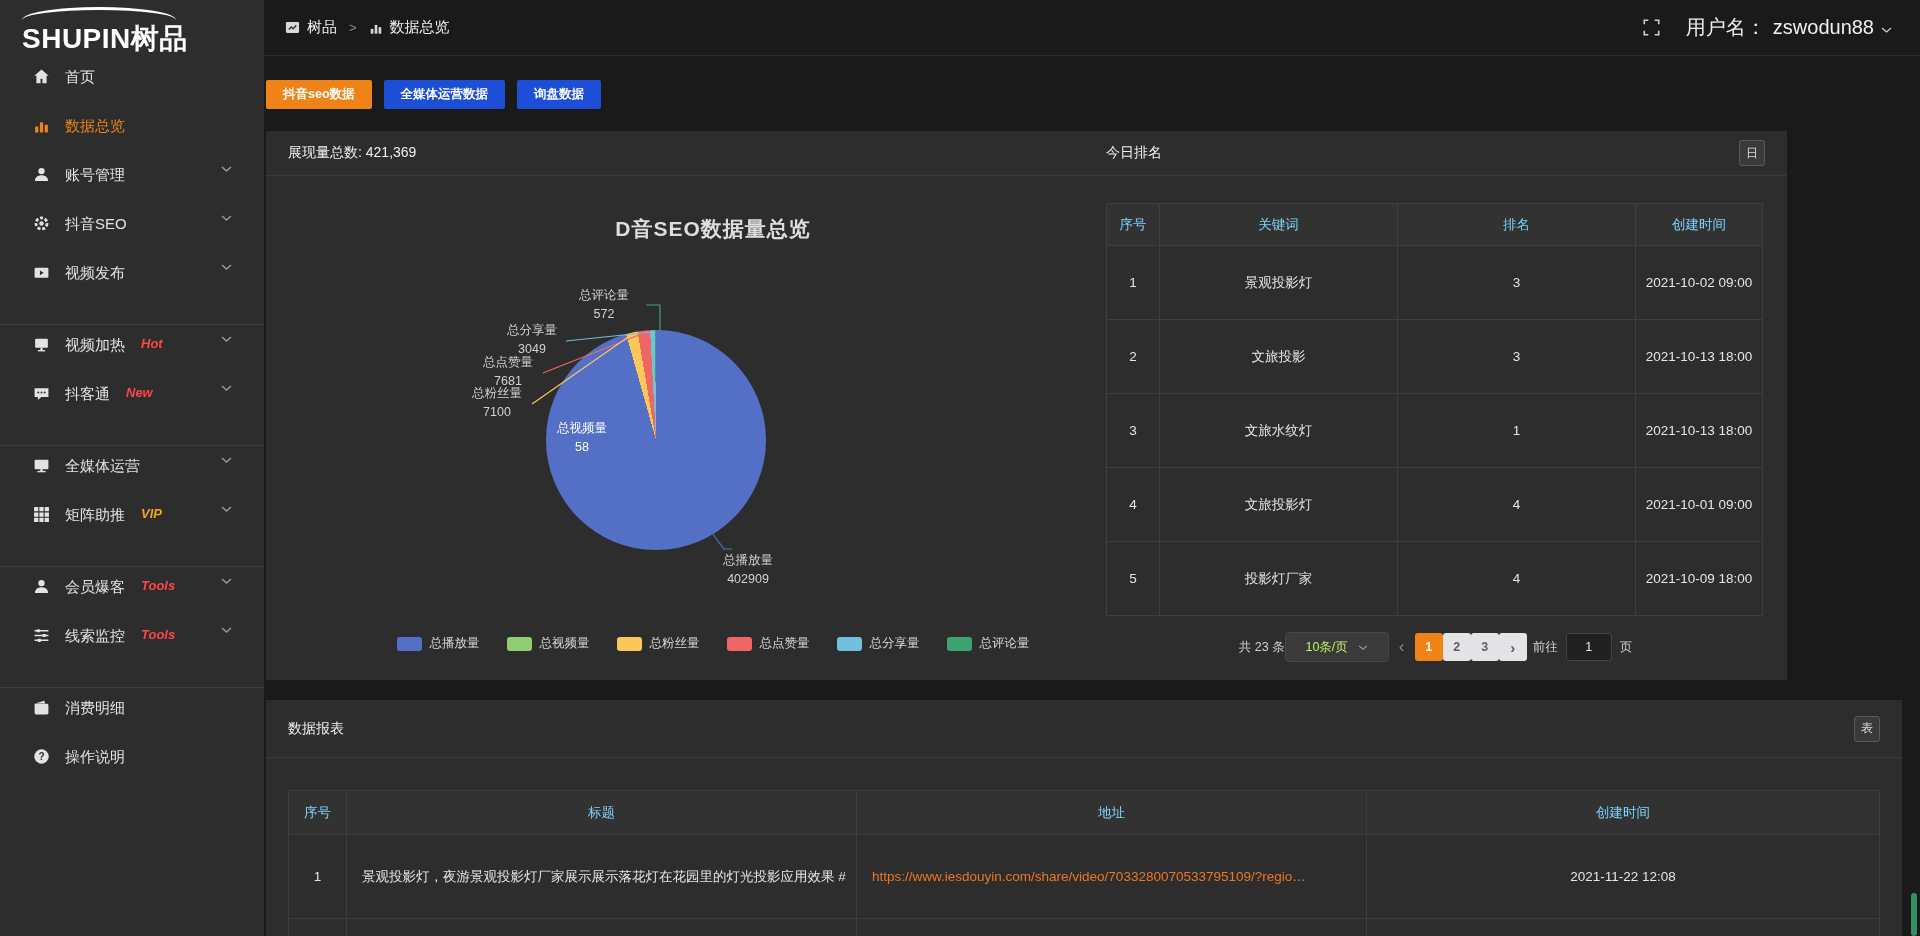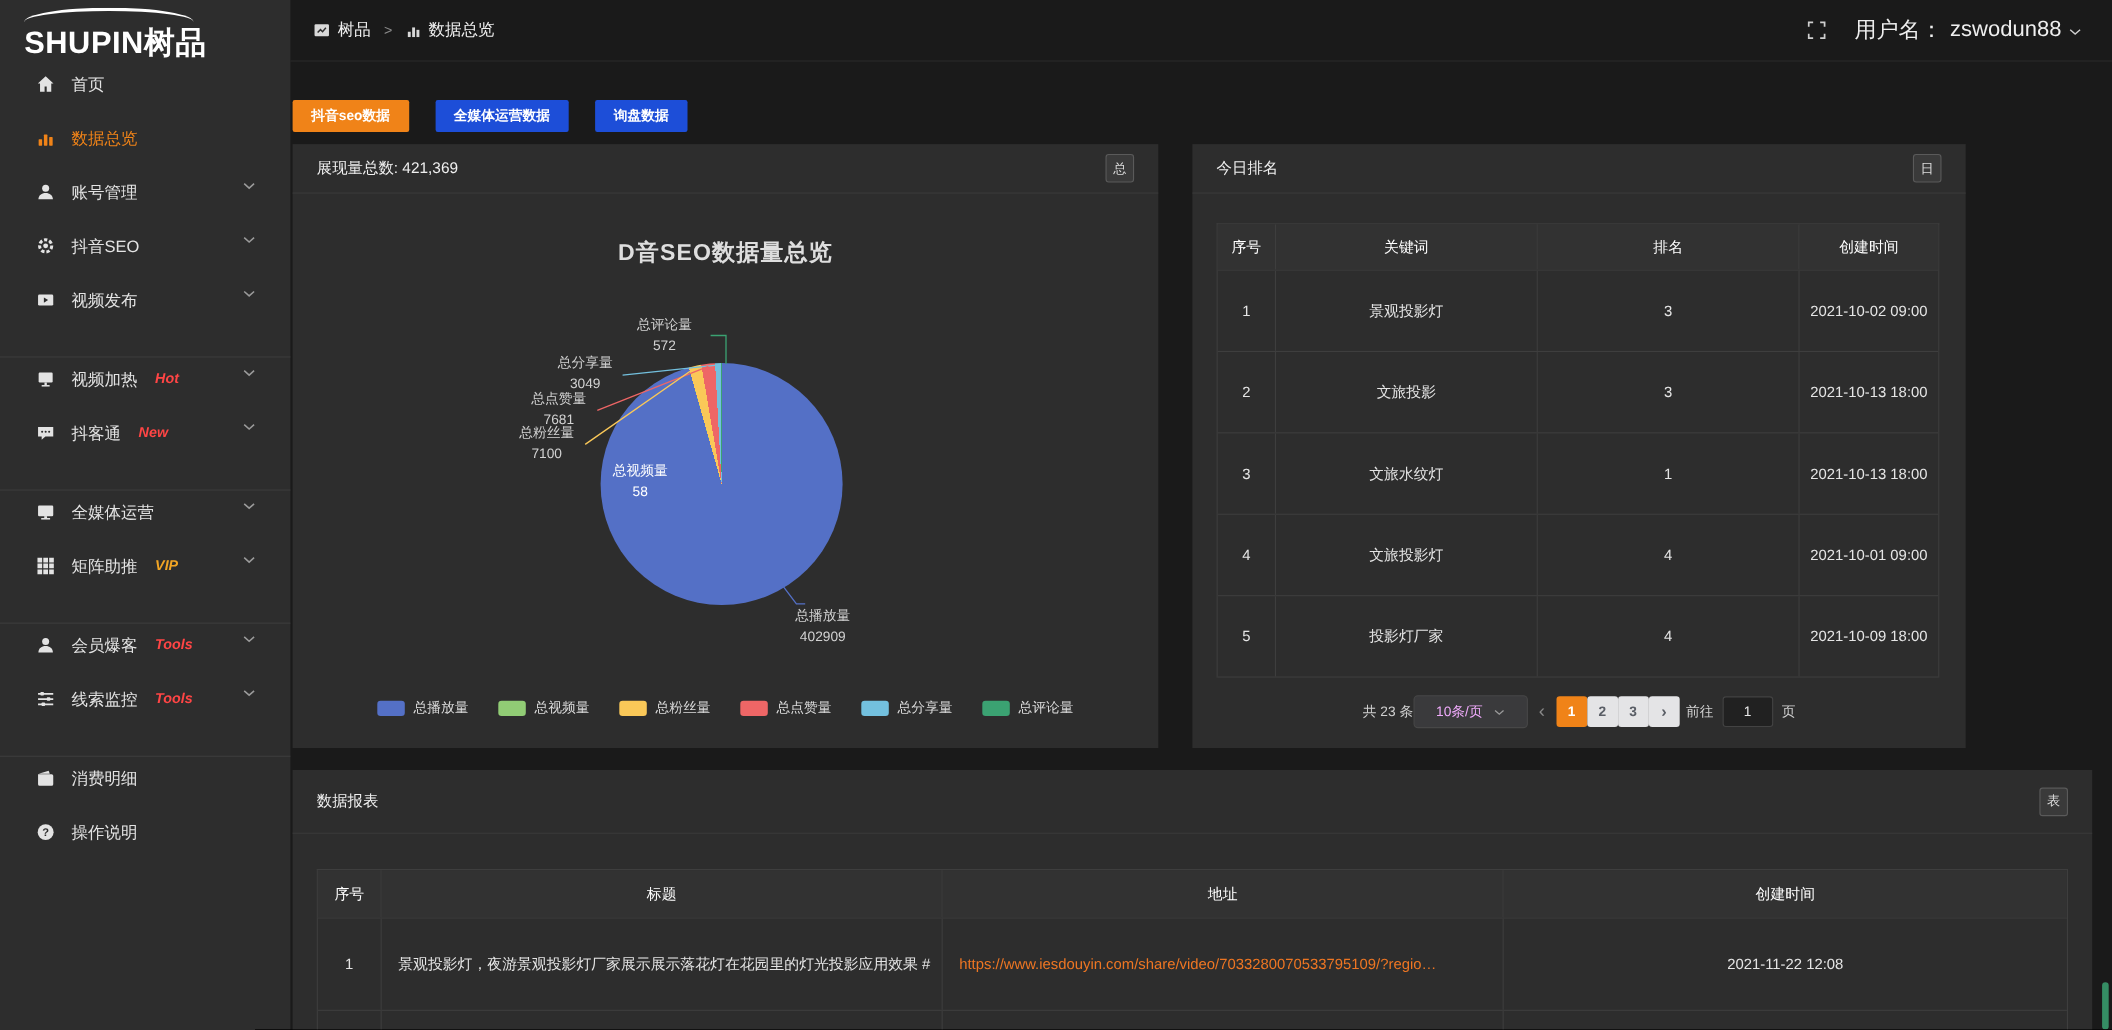--- a/index.html
+++ b/index.html
@@ -35,63 +35,63 @@
   .topbar{position:absolute;left:264px;top:0;right:0;height:56px;border-bottom:1px solid #2a2a2a;display:flex;align-items:center;padding:0 28px 0 21px;background:var(--page);}
   .crumb{display:flex;align-items:center;font-size:15px;color:#f0f0f0;cursor:pointer;}
   .crumb .c-icon{display:flex;margin-right:7px;}
   .crumb-sep{color:#8a8a8a;font-size:13px;margin:0 12px;}
   .tb-right{margin-left:auto;display:flex;align-items:center;gap:26px;}
   .fullscreen{display:flex;cursor:pointer;}
   .userbox{display:flex;align-items:center;font-size:20px;color:#efefef;cursor:pointer;gap:7px;}
 
   
   .content{position:absolute;left:264px;top:57px;right:0;bottom:0;}
-  .tabs{position:absolute;left:2px;top:34px;display:flex;gap:24px;align-items:center;}
+  .tabs{position:absolute;left:2px;top:23px;display:flex;gap:12px;align-items:center;}
   .tab{height:29px;display:flex;align-items:center;padding:0 17px;font-size:12.5px;font-weight:bold;color:#fff;background:#1d4ed8;border-radius:2px;cursor:pointer;}
   .tab.active{background:var(--accent);}
 
   .panel{position:absolute;background:var(--panel);}
   .panel-hd{height:45px;display:flex;align-items:center;padding:0 22px;border-bottom:1px solid #3a3a3a;font-size:14px;color:#f0f0f0;}
   .corner-btn{margin-left:auto;width:26px;height:26px;display:flex;align-items:center;justify-content:center;background:#3a3a3a;border:1px solid #5a5a5a;border-radius:3px;font-size:12px;color:#ddd;cursor:pointer;}
 
-  #chart-panel{left:2px;top:74px;width:787px;height:549px;}
+  #chart-panel{left:2px;top:74px;width:894px;height:549px;}
   #rank-panel{left:820px;top:74px;width:703px;height:549px;}
   #report-panel{left:2px;top:643px;width:1636px;height:300px;}
 
   
   .chart-title{position:absolute;left:0;right:0;top:84px;text-align:center;font-size:21px;font-weight:bold;color:#dedede;letter-spacing:1px;}
   .pie{position:absolute;left:280px;top:199px;width:220px;height:220px;border-radius:50%;}
   .callouts{position:absolute;left:0;top:0;width:787px;height:549px;pointer-events:none;}
   .plabel{position:absolute;font-size:12.5px;line-height:19px;color:#d2d2d2;text-align:center;}
   .plabel.on-pie{color:#fff;}
   .legend{position:absolute;left:0;right:0;top:504px;display:flex;justify-content:center;gap:27px;}
   .legend-item{display:flex;align-items:center;gap:8px;font-size:12.5px;color:#dcdcdc;cursor:pointer;}
   .swatch{width:25px;height:14px;border-radius:3px;display:inline-block;}
 
   
   .grid-table{position:absolute;border:1px solid var(--line);border-bottom:none;}
   .g-row{display:grid;border-bottom:1px solid var(--line);}
   .g-cell{display:flex;align-items:center;justify-content:center;border-right:1px solid var(--line);font-size:13.5px;color:#e5e5e5;padding:0 8px;text-align:center;}
   .g-cell:last-child{border-right:none;}
-  .g-head .g-cell{color:#ffffff;background:#323232;}
+  .g-head .g-cell{color:#7dd3fc;background:#323232;}
   .rank-row{height:74px;}
   .rank-head{height:42px;}
   .rep-head{height:44px;}
   .rep-row{height:84px;}
   .cell-left{justify-content:flex-start;text-align:left;padding-left:15px;}
   .link{color:var(--link-orange);cursor:pointer;overflow:hidden;white-space:nowrap;}
 
   #rank-table{left:22px;right:24px;top:72px;}
   #rank-table .g-row{grid-template-columns:53px 238px 238px 1fr;}
   #report-table{left:22px;right:22px;top:90px;}
   #report-table .g-row{grid-template-columns:58px 510px 510px 1fr;}
 
   
   .pager{position:absolute;left:0;right:0;top:501px;display:flex;align-items:center;justify-content:center;font-size:12.5px;color:#d0d0d0;}
-  .pg-size{width:104px;height:30px;background:#3a3a3c;border:1px solid #474747;border-radius:4px;display:flex;align-items:center;justify-content:center;gap:10px;cursor:pointer;color:#f0abfc;}
+  .pg-size{width:104px;height:30px;background:#3a3a3c;border:1px solid #474747;border-radius:4px;display:flex;align-items:center;justify-content:center;gap:10px;cursor:pointer;color:#bef264;}
   .pg-arrow{width:26px;height:28px;display:flex;align-items:center;justify-content:center;color:#8a8a8a;font-size:17px;cursor:pointer;}
   .pg-num{min-width:28px;height:28px;display:flex;align-items:center;justify-content:center;background:#e4e4e6;color:#5a5e66;border-radius:3px;font-weight:bold;cursor:pointer;}
   .pg-num.active{background:var(--accent);color:#fff;}
   .pg-next{background:#e4e4e6;color:#5a5e66;border-radius:3px;font-size:15px;}
   .pg-goto{display:flex;align-items:center;gap:8px;margin-left:6px;}
   .pg-input{width:46px;height:28px;background:#212121;border:1px solid #434343;border-radius:3px;color:#e8e8e8;text-align:center;font-size:12.5px;font-family:inherit;}
 
   .scroll-thumb{position:absolute;right:3px;top:893px;width:6px;height:43px;background:#3ba272;border-radius:3px;opacity:.85;}
 </style>
 </head>

